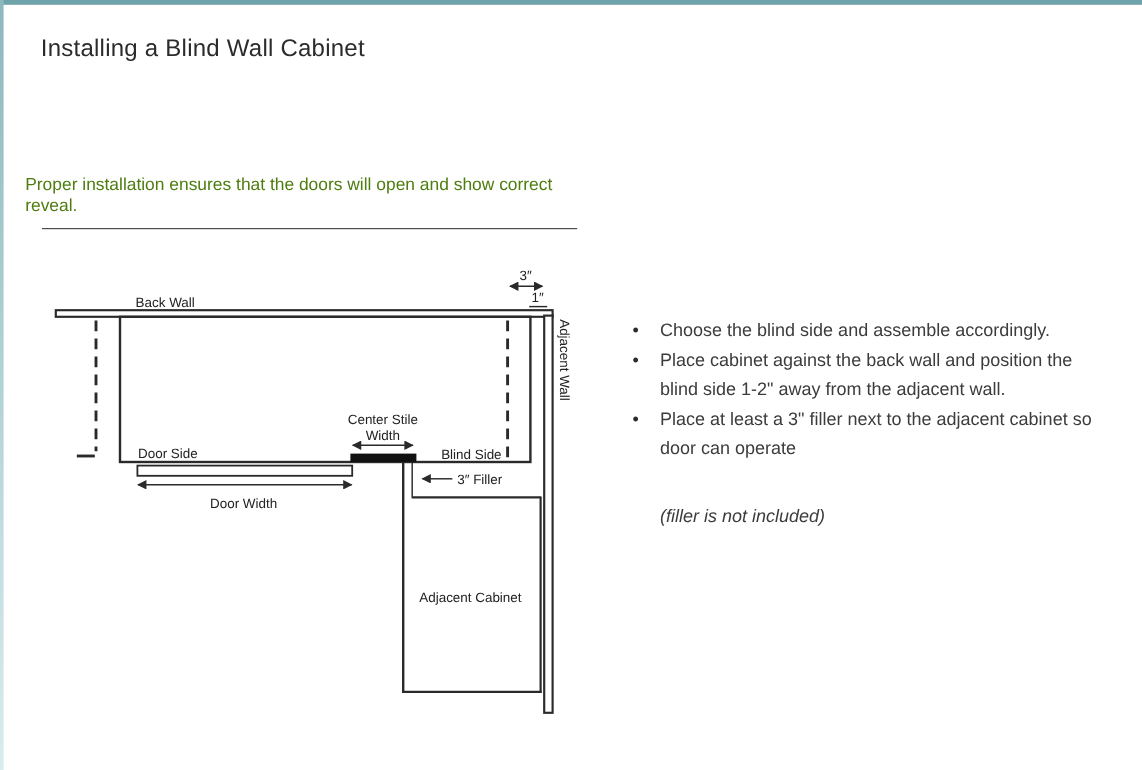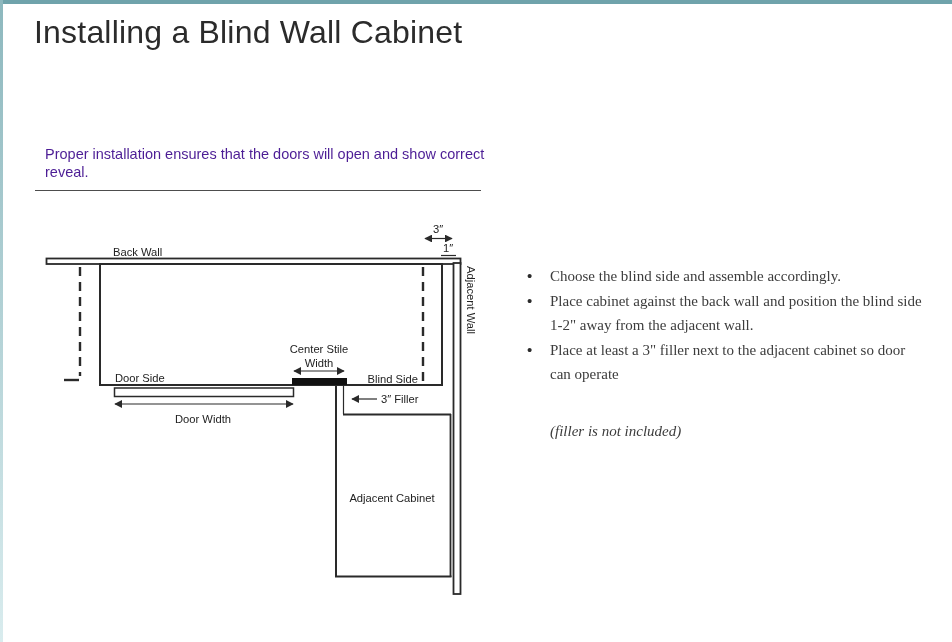--- a/index.html
+++ b/index.html
@@ -10,26 +10,26 @@
   }
   .border-top {
     position:absolute; left:0; top:0; width:952px; height:4px;
     background:#6fa3ab;
   }
   .border-left {
     position:absolute; left:0; top:0; width:3px; height:642px;
     background:linear-gradient(#8db8be, #d9ecee);
   }
   .title {
-    position:absolute; left:34px; top:14px;
-    font-size:32px; color:#2b2b2b; letter-spacing:.2px;
+    position:absolute; left:34px; top:30px;
+    font-size:20px; color:#2b2b2b; letter-spacing:.2px;
   }
   .intro {
-    position:absolute; left:45px; top:146px; width:445px;
-    font-size:14.5px; line-height:17.5px; color:#4c1d95;
+    position:absolute; left:21px; top:146px; width:445px;
+    font-size:14.5px; line-height:17.5px; color:#4d7c0f;
   }
   .separator {
     position:absolute; left:35px; top:190px; width:446px; height:1px;
     background:#4d4d4d;
   }
   .diagram {
     position:absolute; left:40px; top:210px; width:460px; height:410px;
   }
   .diagram text {
     font-family:"Liberation Sans", sans-serif;
@@ -37,21 +37,21 @@
   }
   .bullets {
     position:absolute; left:527px; top:264px; width:402px;
     font-size:15px; color:#3c3c3c;
   }
   .bullet { display:flex; }
   .bullet .dot {
     width:23px; flex:0 0 23px; line-height:24.5px; font-size:15px;
     color:#2b2b2b;
   }
-  .bullet .txt { width:379px; line-height:24.5px;font-family:Liberation Serif, serif; }
+  .bullet .txt { width:379px; line-height:24.5px; }
   .bullet .note { font-style:italic; line-height:24.5px;margin-top:32px; }
 </style>
 </head>
 <body>
 
 <div class="page">
   <div class="border-top"></div>
   <div class="border-left"></div>
 
   <div class="title">Installing a Blind Wall Cabinet</div>

